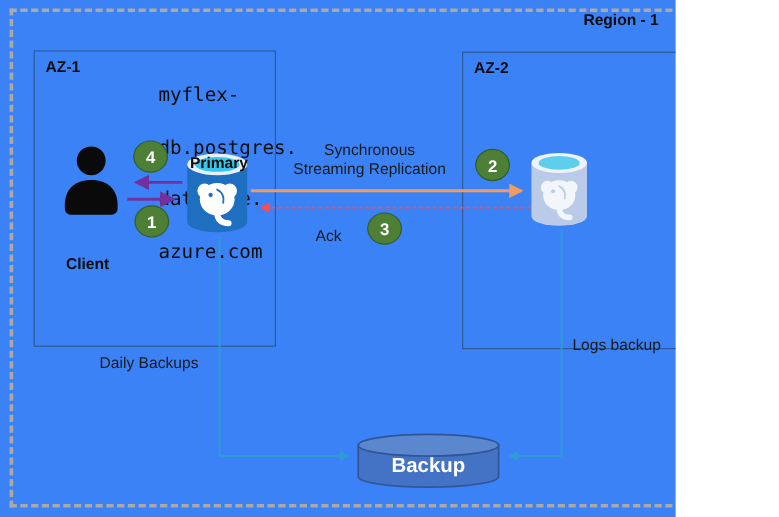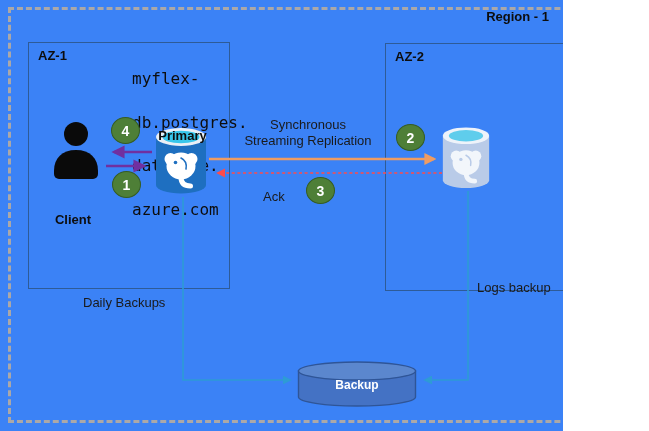--- a/index.html
+++ b/index.html
@@ -32,21 +32,21 @@
   .primary-label{left:140px;top:108px;width:85px;}
   .standby-label{left:428px;top:101px;width:80px;}
   .client-label{left:40px;top:192px;width:66px;}
   .icon{position:absolute;}
   .client-icon{left:50px;top:120px;}
   .primary-icon{left:154px;top:126px;}
   .standby-icon{left:441px;top:125px;}
   .backup-icon{left:296px;top:360px;}
   .backup-label{
     position:absolute;left:296px;top:378px;width:122px;text-align:center;
-    font-size:12px;font-weight:bold;color:#ffffff;
+    font-size:17px;font-weight:bold;color:#ffffff;
   }
   .edge-label{position:absolute;font-size:13px;color:#1a1a1a;}
   .repl-label{left:226px;top:117px;width:164px;text-align:center;line-height:16px;}
   .ack-label{left:263px;top:176px;margin-top:13px;}
   .daily-label{left:83px;top:295px;}
   .logs-label{left:477px;top:280px;}
   .step-badge{
     position:absolute;width:29px;height:27px;border-radius:50%;
     background:#4e7f37;border:1.6px solid #355c24;box-sizing:border-box;
     color:#ffffff;font-size:14px;font-weight:bold;

